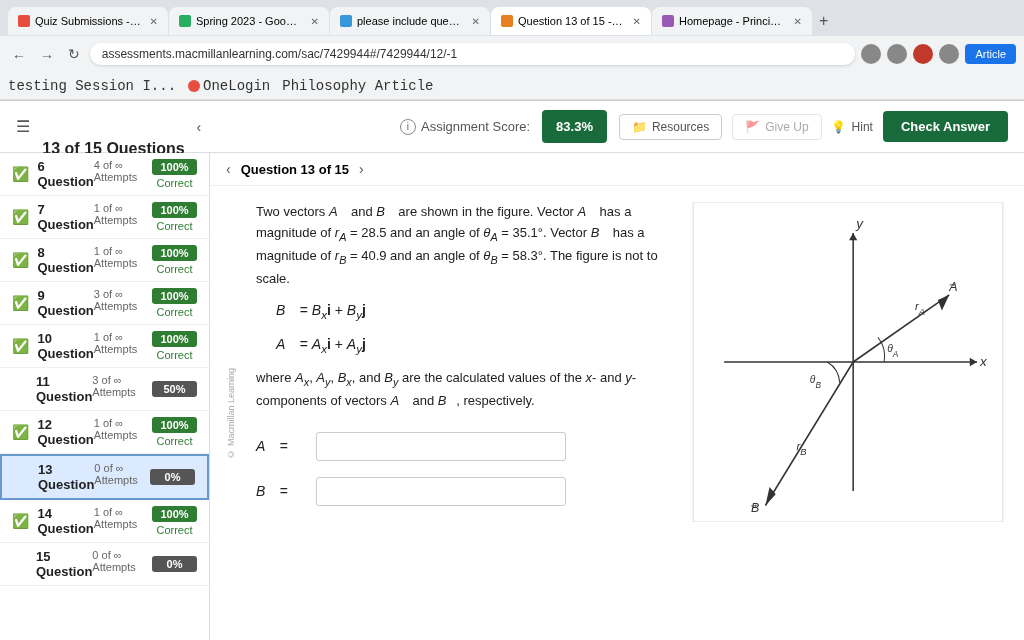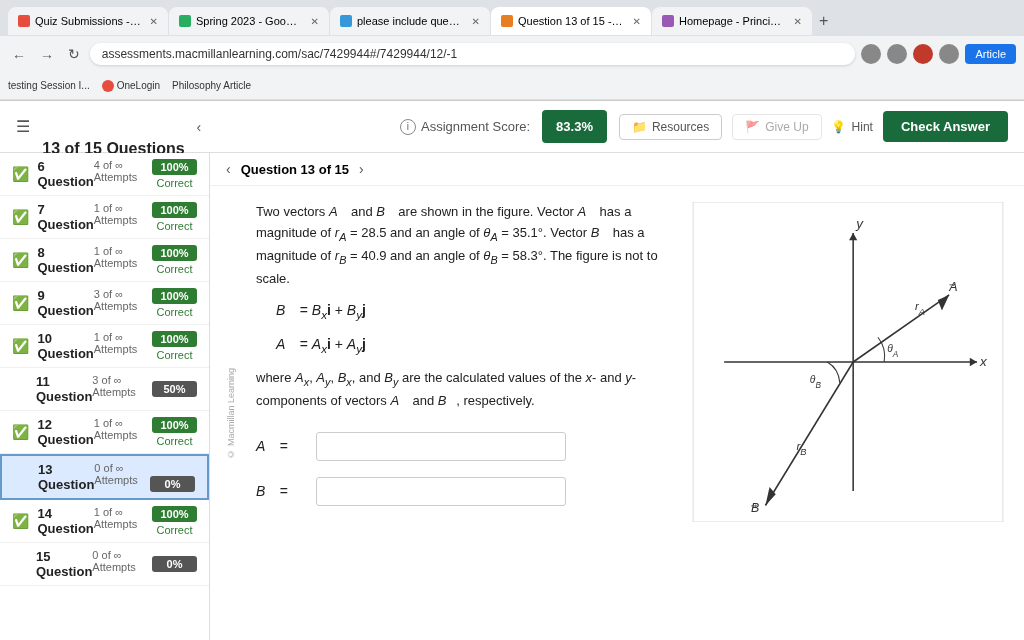--- a/index.html
+++ b/index.html
@@ -70,22 +70,23 @@
     }
 
     .bookmarks-bar {
       display: flex;
       align-items: center;
       padding: 2px 8px;
       background: #f1f3f4;
       border-bottom: 1px solid #ddd;
       gap: 12px;
       height: 28px;
-      font-size: 10px;
+      font-size: 14px;
       color: #333;
+      font-family: Liberation Mono, monospace;
     }
     .bookmark-item { cursor: pointer; white-space: nowrap; }
 
     
     .app-container { display: flex; flex-direction: column; height: 540px; background: #fff; }
 
     
     .top-toolbar {
       display: flex;
       align-items: center;
@@ -394,21 +395,21 @@
         <div class="sidebar-item-left">
           <span class="sidebar-item-title">12 Question</span>
           <span class="sidebar-item-subtitle">1 of ∞ Attempts</span>
         </div>
         <div style="display:flex;flex-direction:column;align-items:center;gap:2px;">
           <span class="sidebar-badge badge-green">100%</span>
           <span class="sidebar-item-correct">Correct</span>
         </div>
       </div>
 
-      <div class="sidebar-item active" style="background:#dbeafe;border:2px solid #6699cc;align-items:flex-end;">
+      <div class="sidebar-item active" style="background:#dbeafe;border:2px solid #6699cc;">
         <span style="width:16px;"></span>
         <div class="sidebar-item-left">
           <span class="sidebar-item-title">13 Question</span>
           <span class="sidebar-item-subtitle">0 of ∞ Attempts</span>
         </div>
         <div style="display:flex;flex-direction:column;align-items:center;gap:2px;">
           <span class="sidebar-badge badge-dark">0%</span>
         </div>
       </div>
 

